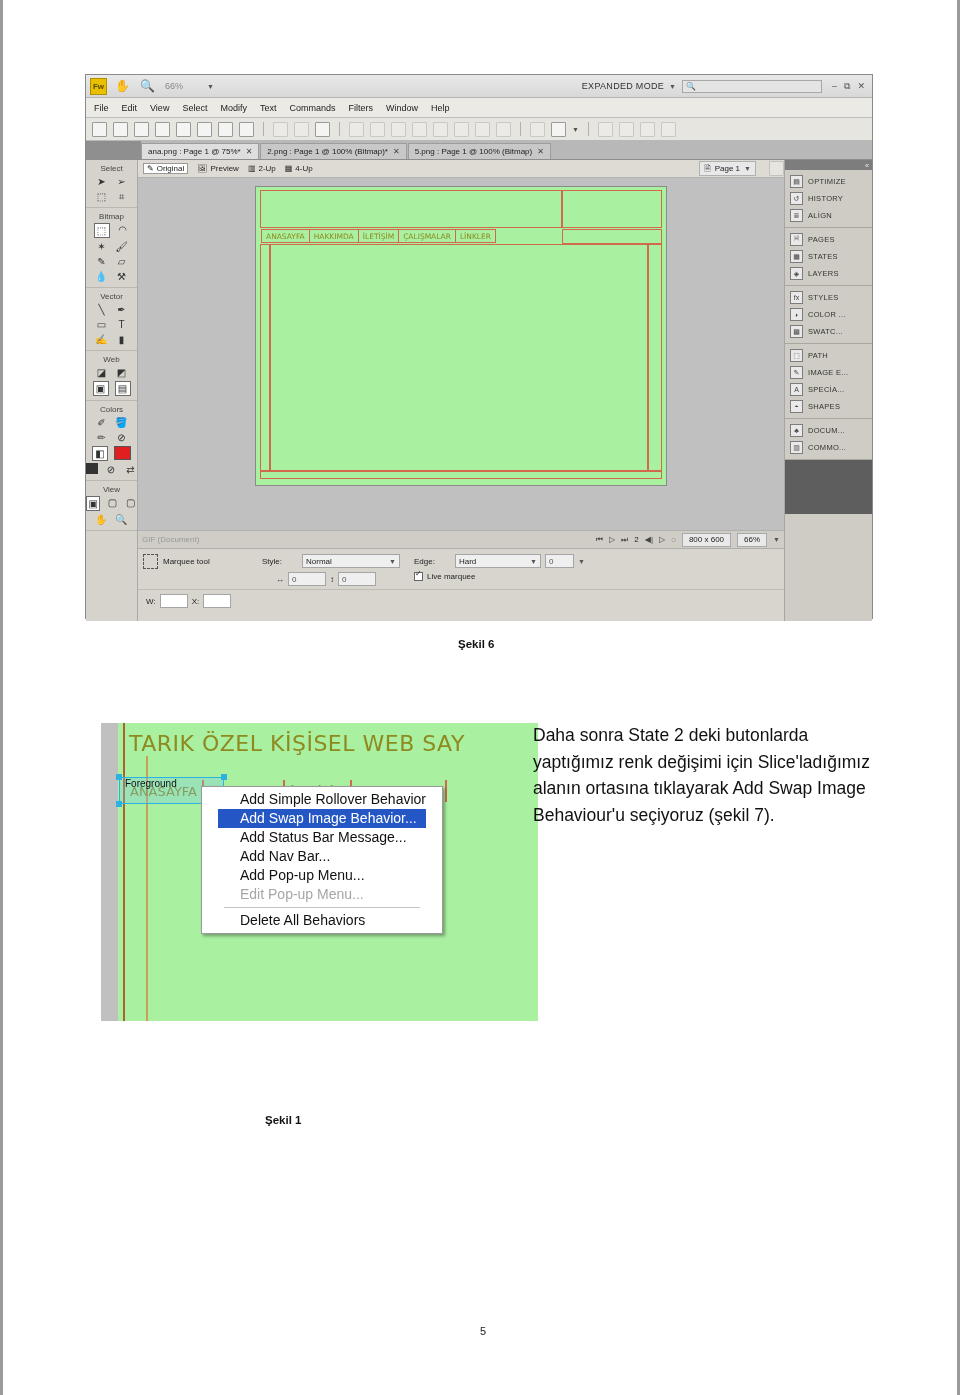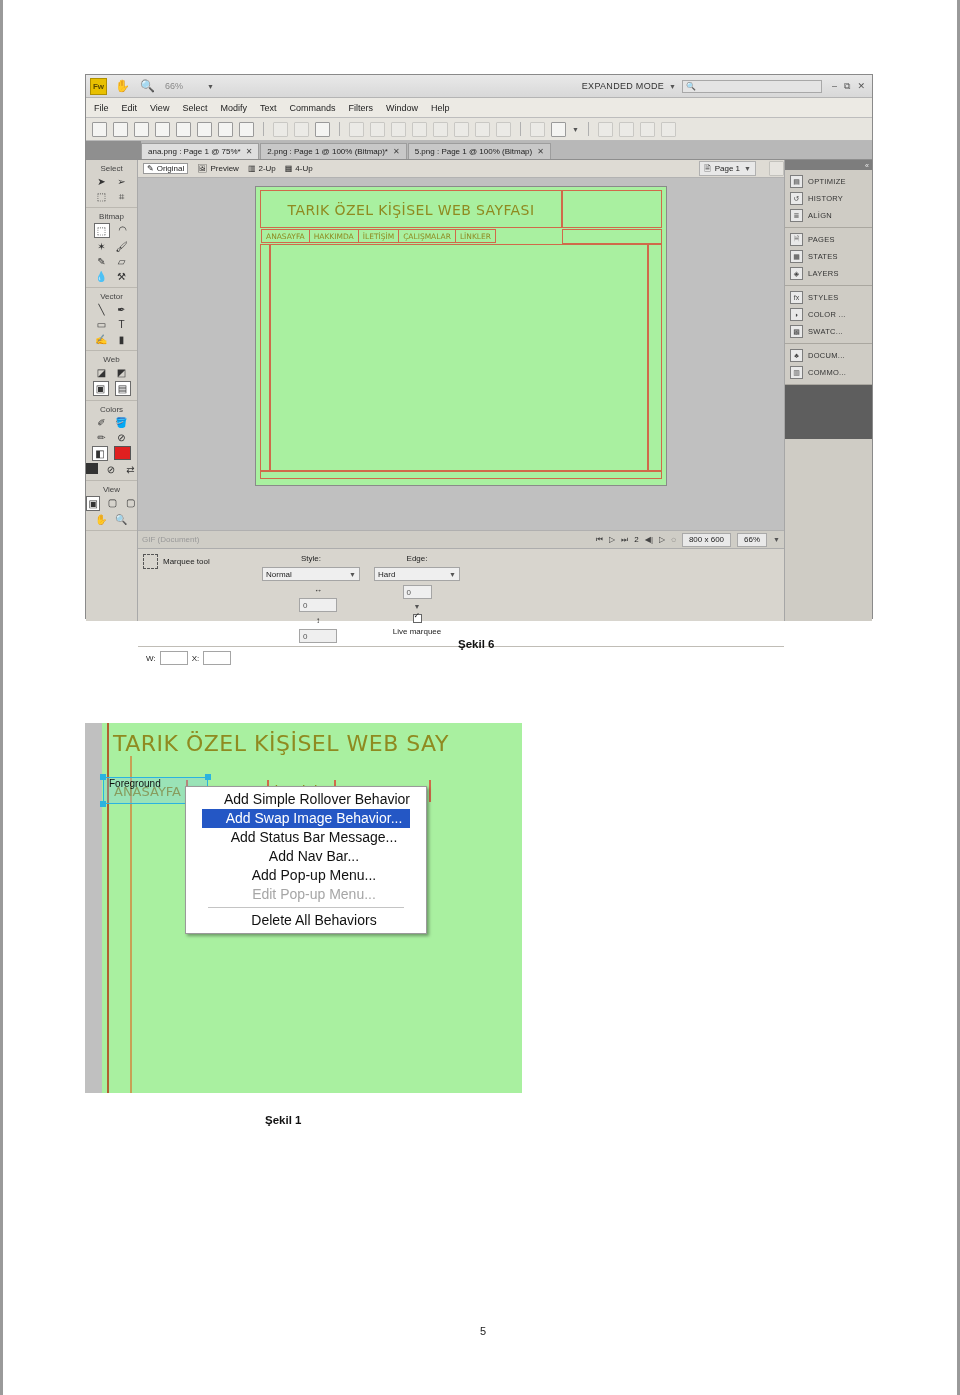--- a/index.html
+++ b/index.html
@@ -139,23 +139,23 @@
   .props-tabs{
     height:15px;display:flex;align-items:center;gap:14px;
     border-bottom:1px solid #b5b5b5;padding-left:5px;background:#cfccc5;
   }
   .pt{font-size:8px;letter-spacing:.2px;}
   .pt.active{background:#d8d5ce;padding:1px 4px;}
   .props-body{display:flex;padding:5px 5px 0 5px;gap:14px;align-items:flex-start;}
   .prop-tool{display:flex;align-items:center;gap:5px;width:105px;}
   .marq-ic{width:13px;height:13px;border:1px dashed #555;}
   .fcol{display:flex;flex-direction:column;gap:4px;}
-  .frow{display:flex;align-items:center;gap:4px;flex-direction:column;}
+  .frow{display:flex;align-items:center;gap:4px;}
   .sel-box{border:1px solid #a5a5a5;background:#efefef;height:12px;
-    display:flex;align-items:center;justify-content:space-between;padding:0 3px;font-size:8px;}
+    display:flex;align-items:center;justify-content:space-between;padding:0 3px;font-size:8px;margin-left:16px;}
   .num-box{border:1px solid #a5a5a5;background:#efefef;height:12px;width:33px;
     display:flex;align-items:center;padding-left:3px;font-size:8px;color:#555;}
   .chk{width:7px;height:7px;border:1px solid #666;background:#fff;display:inline-block;
     position:relative;}
   .chk::after{content:"✓";position:absolute;left:0px;top:-4px;font-size:8px;color:#222;}
   .props-wx{display:flex;align-items:center;gap:4px;padding:4px 0 0 8px;
      border-top:1px solid #c0bdb6;margin-top:3px;}
   .wx-box{border:1px solid #a5a5a5;background:#fff;height:12px;width:26px;}
 
   
@@ -171,22 +171,22 @@
      display:flex;align-items:center;justify-content:center;font-size:7px;color:#444;}
   .plabel{letter-spacing:.3px;font-size:7.5px;}
   .panels-tail{height:54px;background:#5e5e5e;}
 
   
   .cap{position:absolute;font-size:11.5px;color:#111;font-weight:bold;
       font-family:"Liberation Sans",sans-serif;}
 
   
   .fig7{
-    position:absolute;left:82px;top:723px;width:437px;height:370px;
-    background:#a9f0a0;overflow:hidden;border:none;text-align:center;
+    position:absolute;left:98px;top:723px;width:437px;height:298px;
+    background:#a9f0a0;overflow:hidden;border:none;
   }
   .f7-graybar{position:absolute;left:0;top:0;width:17px;height:100%;background:#c0c0c0;}
   .f7-vline1{position:absolute;left:22px;top:0;width:2px;height:100%;background:#b06030;}
   .f7-vline2{position:absolute;left:45px;top:33px;width:2px;height:337px;background:#c8a055;}
   .f7-title{
     position:absolute;left:28px;top:8px;font-size:22px;color:#8f8a20;
     letter-spacing:.5px;white-space:nowrap;font-family:"DejaVu Sans",sans-serif;
   }
   .f7-navrow{
     position:absolute;left:24px;top:57px;height:22px;display:flex;
@@ -425,21 +425,20 @@
             <span>Page 1</span>
             <span class="caret">▼</span>
           </span>
           <span class="tb-ic dim"></span>
         </div>
 
         <div class="canvas-area">
           <div class="doc-canvas">
 
             <div class="slice-red" style="left:4px;top:3px;width:302px;height:38px;"></div>
-            <div class="site-title">TARIK ÖZEL KİŞİSEL WEB SAYFASI</div>
 
             <div class="slice-red" style="left:306px;top:3px;width:100px;height:38px;"></div>
 
             <div class="navrow">
               <span class="navcell">ANASAYFA</span>
               <span class="navcell">HAKKIMDA</span>
               <span class="navcell">İLETİŞİM</span>
               <span class="navcell">ÇALIŞMALAR</span>
               <span class="navcell">LİNKLER</span>
             </div>
@@ -554,20 +553,38 @@
           <div class="prow">
             <span class="picon">◗</span>
             <span class="plabel">COLOR ...</span>
           </div>
           <div class="prow">
             <span class="picon">▩</span>
             <span class="plabel">SWATC...</span>
           </div>
         </div>
 
+        <div class="pgroup">
+          <div class="prow">
+            <span class="picon">⬚</span>
+            <span class="plabel">PATH</span>
+          </div>
+          <div class="prow">
+            <span class="picon">✎</span>
+            <span class="plabel">IMAGE E...</span>
+          </div>
+          <div class="prow">
+            <span class="picon">A</span>
+            <span class="plabel">SPECİA...</span>
+          </div>
+          <div class="prow">
+            <span class="picon">◓</span>
+            <span class="plabel">SHAPES</span>
+          </div>
+        </div>
 
         <div class="pgroup">
           <div class="prow">
             <span class="picon">♣</span>
             <span class="plabel">DOCUM...</span>
           </div>
           <div class="prow">
             <span class="picon">▥</span>
             <span class="plabel">COMMO...</span>
           </div>
@@ -607,17 +624,18 @@
       <div class="ctxitem sel">Add Swap Image Behavior...</div>
       <div class="ctxitem">Add Status Bar Message...</div>
       <div class="ctxitem">Add Nav Bar...</div>
       <div class="ctxitem">Add Pop-up Menu...</div>
       <div class="ctxitem disabled">Edit Pop-up Menu...</div>
       <div class="ctxsep"></div>
       <div class="ctxitem">Delete All Behaviors</div>
     </div>
   </div>
 
+  <div style="position:absolute;left:530px;top:722px;width:350px;font-size:17.5px;line-height:1.52;color:#111;font-family:'Liberation Sans',sans-serif;">Daha sonra State 2 deki butonlarda yaptığımız renk değişimi için Slice'ladığımız alanın ortasına tıklayarak Add Swap Image Behaviour'u seçiyoruz (şekil 7).</div>
 
   <div class="cap" style="left:262px;top:1114px;">Şekil 1</div>
 
   <div class="pagenum">5</div>
 </div>
 
 </body></html>

